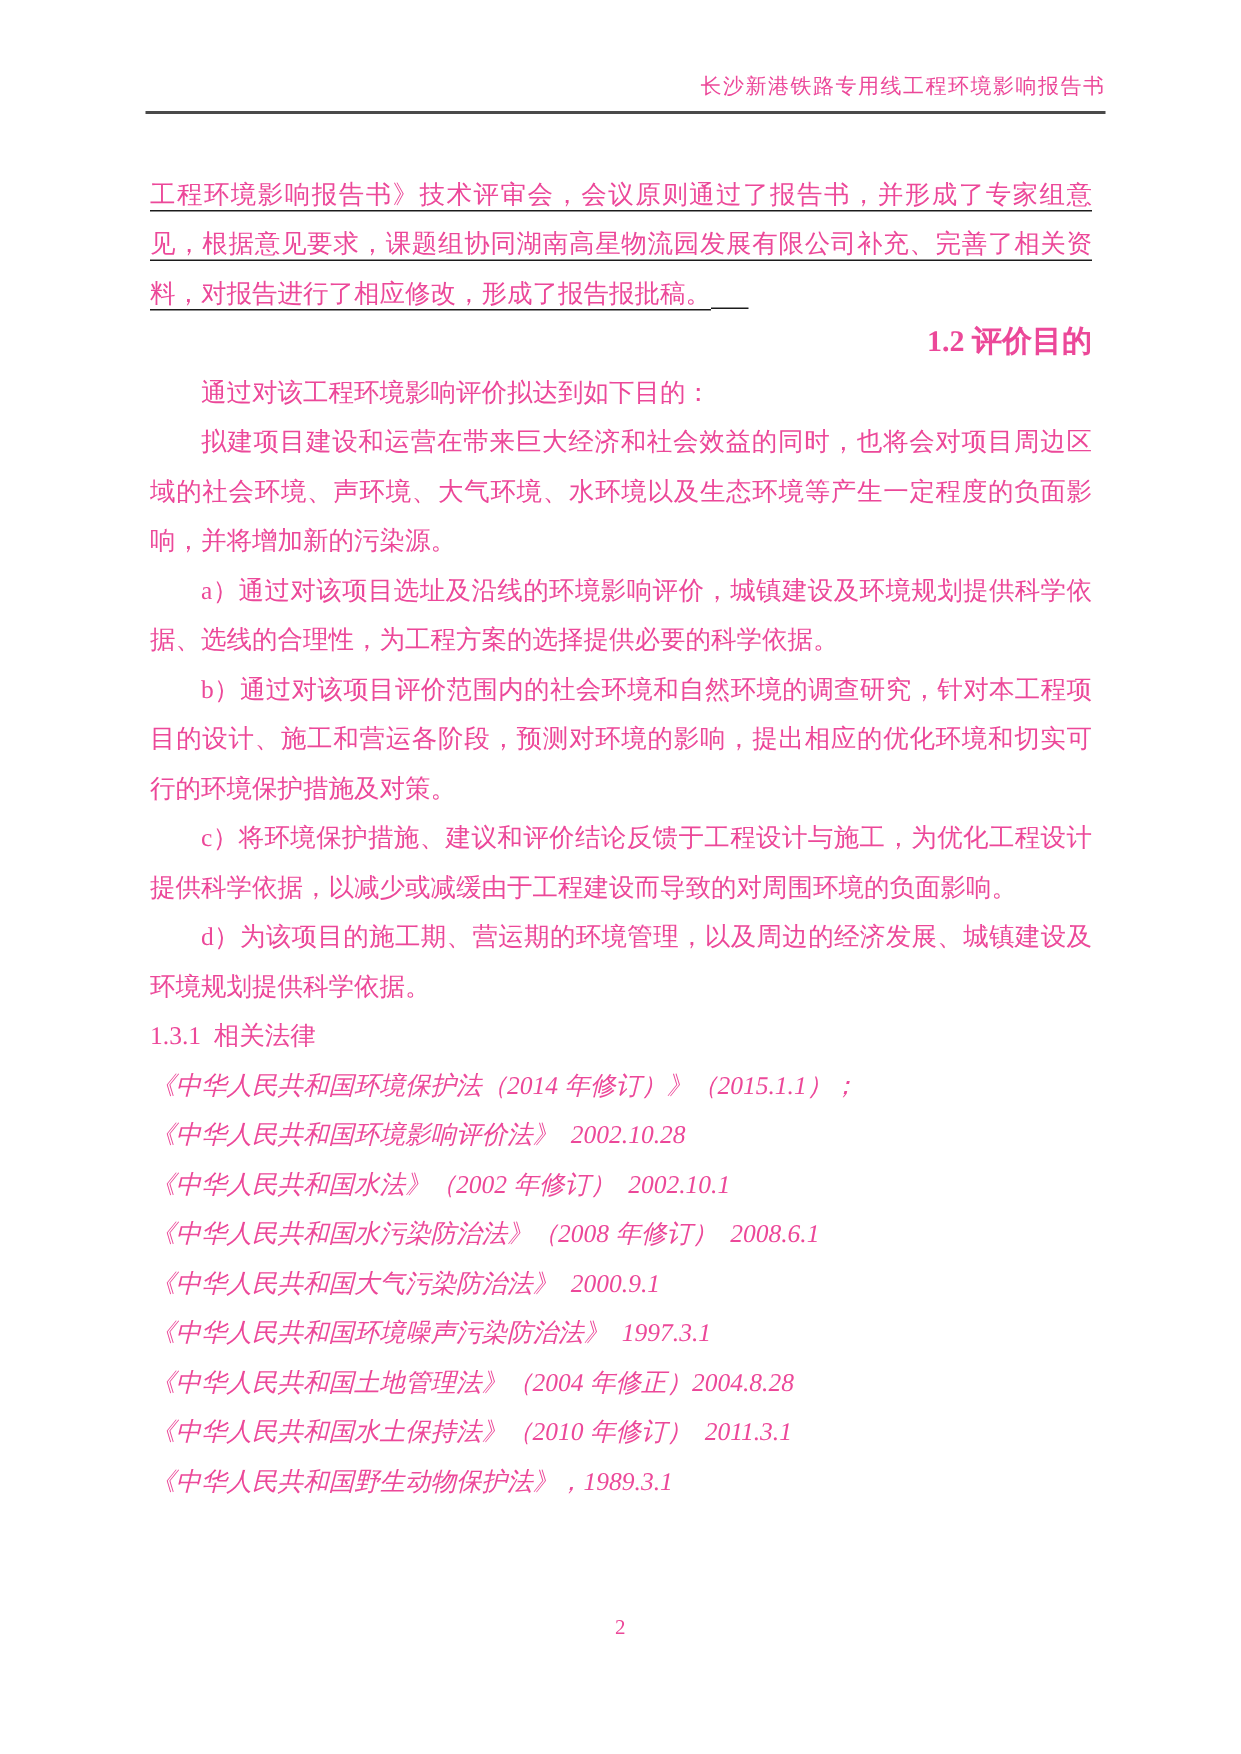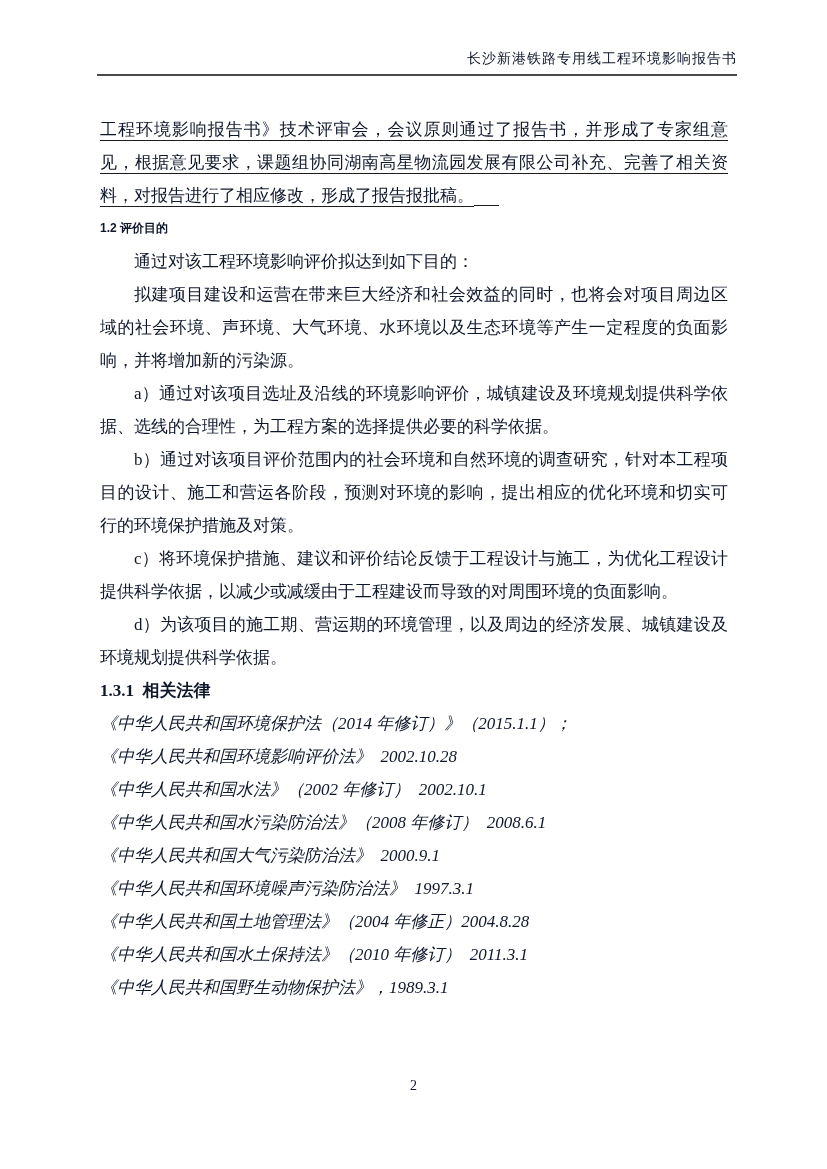--- a/index.html
+++ b/index.html
@@ -6,21 +6,21 @@
     margin: 0;
     padding: 0;
     background: #ffffff;
   }
   .page {
     position: relative;
     width: 827px;
     height: 1169px;
     background: #ffffff;
     overflow: hidden;
-    color: #0f172a;
+    color: #ec4899;
     font-family: "Liberation Serif", "DejaVu Serif", serif;
   }
   
   .page-header {
     position: absolute;
     left: 97px;
     top: 48px;
     width: 640px;
     text-align: right;
     font-size: 14px;
@@ -53,31 +53,31 @@
   }
   .u-ext {
     display: inline-block;
     width: 25px;
     height: 0;
     border-bottom: 1px solid #1c1c1c;
     transform: translateY(5px);
   }
   .sec-heading {
     margin: 0;
-    font-size: 12px;
+    font-size: 20px;
     font-weight: bold;
-    font-family: Liberation Sans, sans-serif;
+    font-family: Liberation Serif, serif;
     line-height: 33px;
-    text-align: left;
+    text-align: right;
     white-space: pre-wrap;
   }
   .subsec-heading {
     margin: 0;
     font-size: 17px;
-    font-weight: bold;
+    font-weight: normal;
     line-height: 33px;
     text-align: left;
     white-space: pre-wrap;
   }
   .law-list { margin: 0; padding: 0; font-style: italic; }
   .law-item {
     margin: 0;
     padding-left: 34px;
     text-align: left;
     white-space: pre-wrap;

